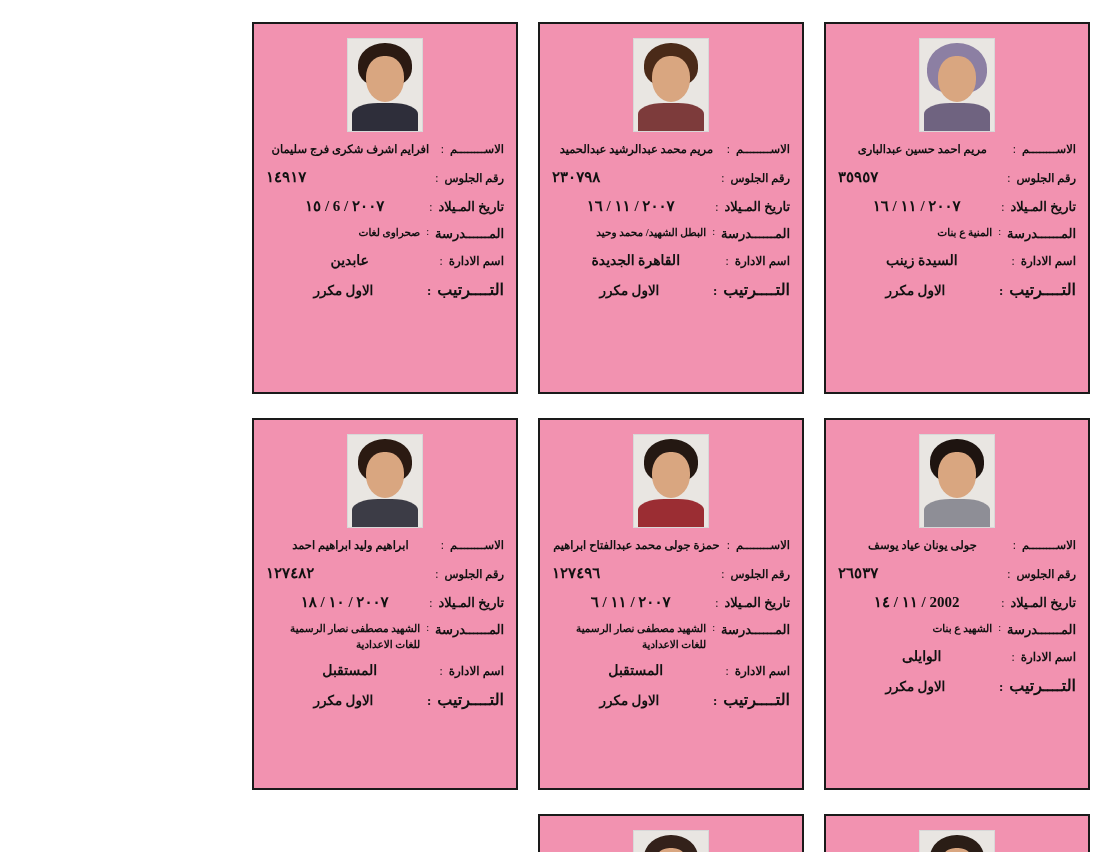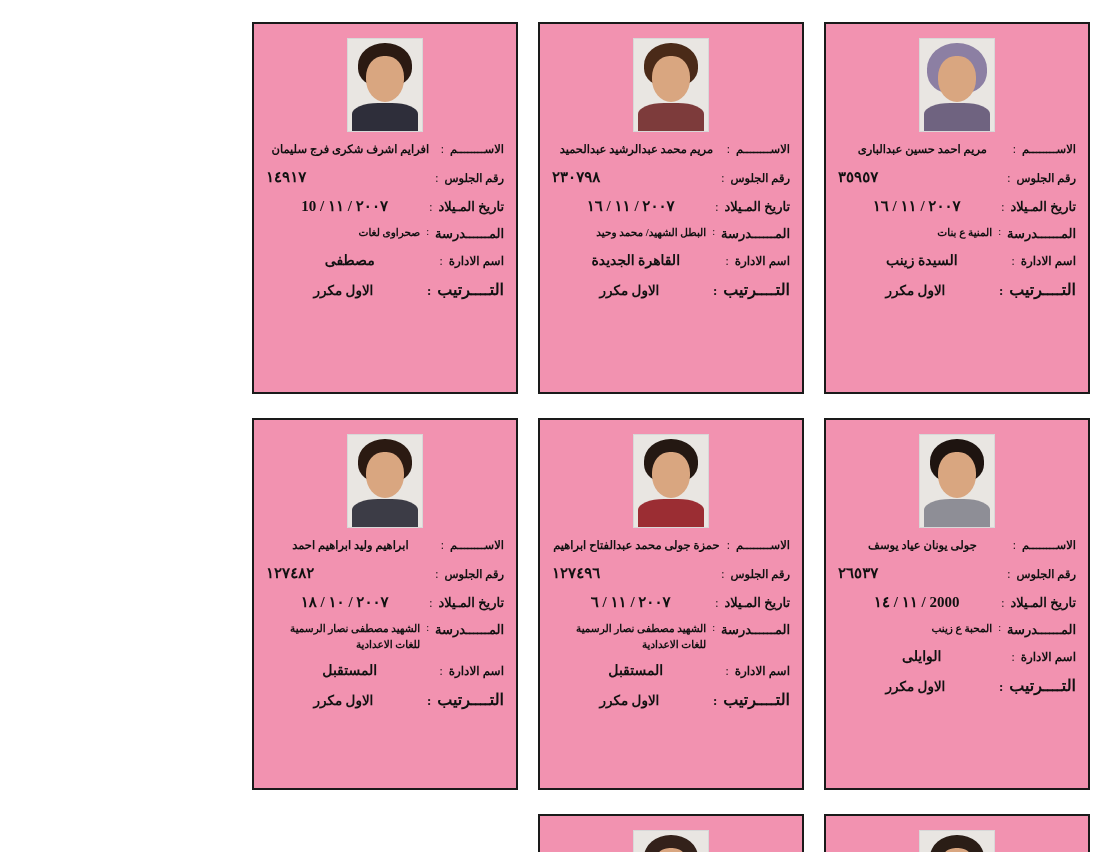--- a/index.html
+++ b/index.html
@@ -259,31 +259,31 @@
             <span class="value">افرايم اشرف شكرى فرج سليمان</span>
           </div>
           <div class="row seat">
             <span class="label">رقم الجلوس</span>
             <span class="colon">:</span>
             <span class="value">١٤٩١٧</span>
           </div>
           <div class="row birth">
             <span class="label">تاريخ المـيلاد</span>
             <span class="colon">:</span>
-            <span class="value">٢٠٠٧ / ١١ / 10</span>
+            <span class="value">٢٠٠٧ / 6 / ١٥</span>
           </div>
           <div class="row school">
             <span class="label">المــــــدرسة</span>
             <span class="colon">:</span>
             <span class="value">صحراوى لغات</span>
           </div>
           <div class="row admin">
             <span class="label">اسم الادارة</span>
             <span class="colon">:</span>
-            <span class="value">مصطفى</span>
+            <span class="value">عابدين</span>
           </div>
           <div class="row rank">
             <span class="label">التــــرتيب</span>
             <span class="colon">:</span>
             <span class="value">الاول مكرر</span>
           </div>
         </div>
       </div>
     </div>
 
@@ -302,26 +302,26 @@
             <span class="value">جولى يونان عياد يوسف</span>
           </div>
           <div class="row seat">
             <span class="label">رقم الجلوس</span>
             <span class="colon">:</span>
             <span class="value">٢٦٥٣٧</span>
           </div>
           <div class="row birth">
             <span class="label">تاريخ المـيلاد</span>
             <span class="colon">:</span>
-            <span class="value">2000 / ١١ / ١٤</span>
-          </div>
-          <div class="row school">
-            <span class="label">المــــــدرسة</span>
-            <span class="colon">:</span>
-            <span class="value">المحبة ع زينب</span>
+            <span class="value">2002 / ١١ / ١٤</span>
+          </div>
+          <div class="row school">
+            <span class="label">المــــــدرسة</span>
+            <span class="colon">:</span>
+            <span class="value">الشهيد ع بنات</span>
           </div>
           <div class="row admin">
             <span class="label">اسم الادارة</span>
             <span class="colon">:</span>
             <span class="value">الوايلى</span>
           </div>
           <div class="row rank">
             <span class="label">التــــرتيب</span>
             <span class="colon">:</span>
             <span class="value">الاول مكرر</span>

